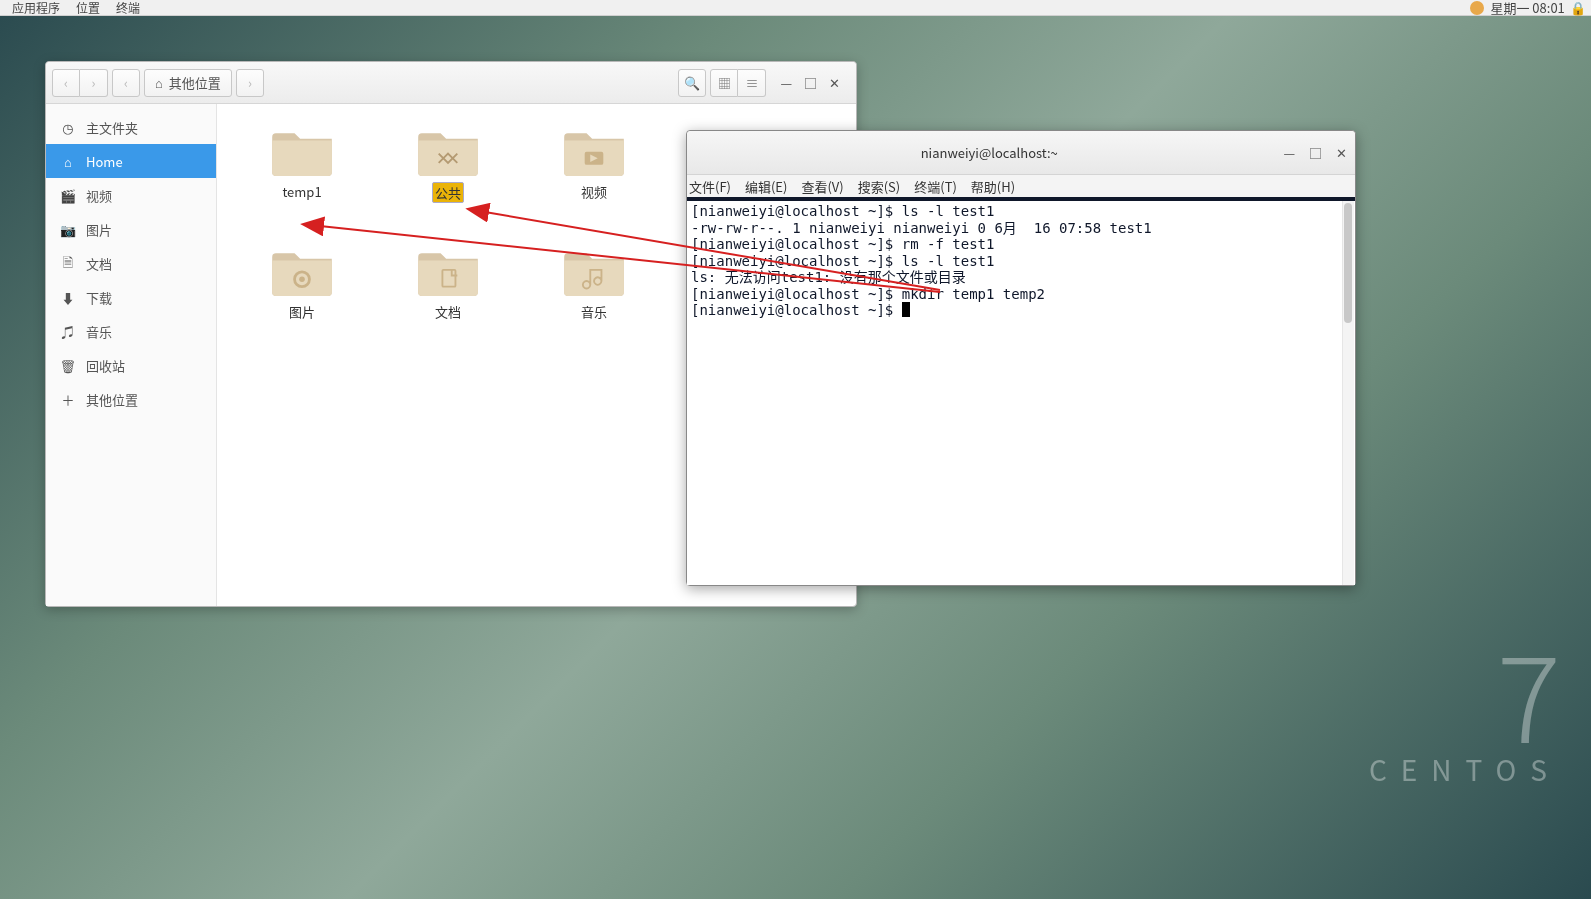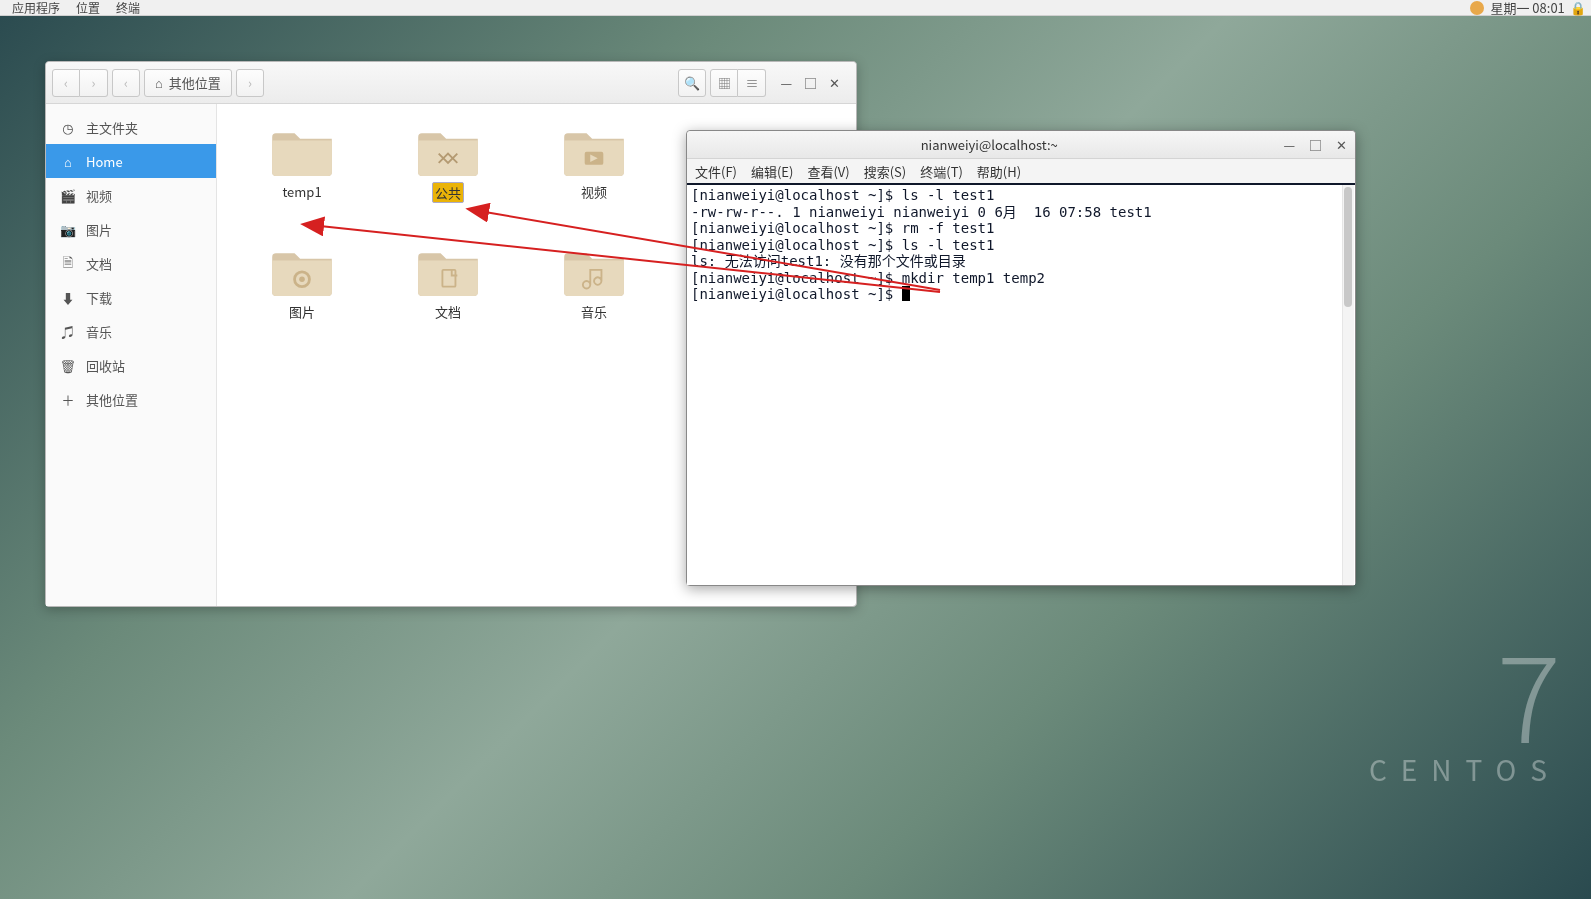--- a/index.html
+++ b/index.html
@@ -84,29 +84,29 @@
 .fname { font-size: 13px; color: #333; }
 .fname.sel { background: #eab308; border: 1px solid #aac; padding: 0 2px; border-radius: 2px; }
 
 .termwin {
   position: absolute; left: 686px; top: 130px; width: 670px; height: 456px;
   background: #fff; border: 1px solid #888; border-radius: 4px;
   box-shadow: 0 3px 14px rgba(0,0,0,0.35);
   display: flex; flex-direction: column;
 }
 .termwin .thead {
-  height: 28px; background: linear-gradient(#f6f6f6,#e8e8e8);
+  height: 44px; background: linear-gradient(#f6f6f6,#e8e8e8);
   border-bottom: 1px solid #d4d4d4; border-radius: 4px 4px 0 0;
   display: flex; align-items: center; padding: 0 8px;
 }
 .thead .title { flex: 1; text-align: center; font-size: 13px; color: #333; }
 .thead .ctrls { display: flex; gap: 14px; color: #555; }
 .termwin .menubar {
-  height: 26px; background: #f4f4f4; border-bottom: 2px solid #0f172a;
-  display: flex; align-items: center; padding: 0 8px; gap: 14px;
+  height: 26px; background: #f4f4f4; border-bottom: 4px solid #0f172a;
+  display: flex; align-items: center; padding: 0 2px; gap: 14px;
   font-size: 13px; color: #333;
 }
 .termwin .tbody {
   flex: 1; background: #fff; color: #0f172a;
   font-family: "DejaVu Sans Mono","Noto Sans Mono CJK SC",monospace;
   font-size: 14px; line-height: 1.18; padding: 2px 4px;
   white-space: pre; overflow: hidden; position: relative;
 }
 .cursor { display:inline-block; width:8px; height:15px; background:#000; vertical-align:-2px; }
 .scrollbar { position:absolute; right:1px; top:0; bottom:0; width:12px; background:#f4f4f4; border-left:1px solid #e6e6e6;}

